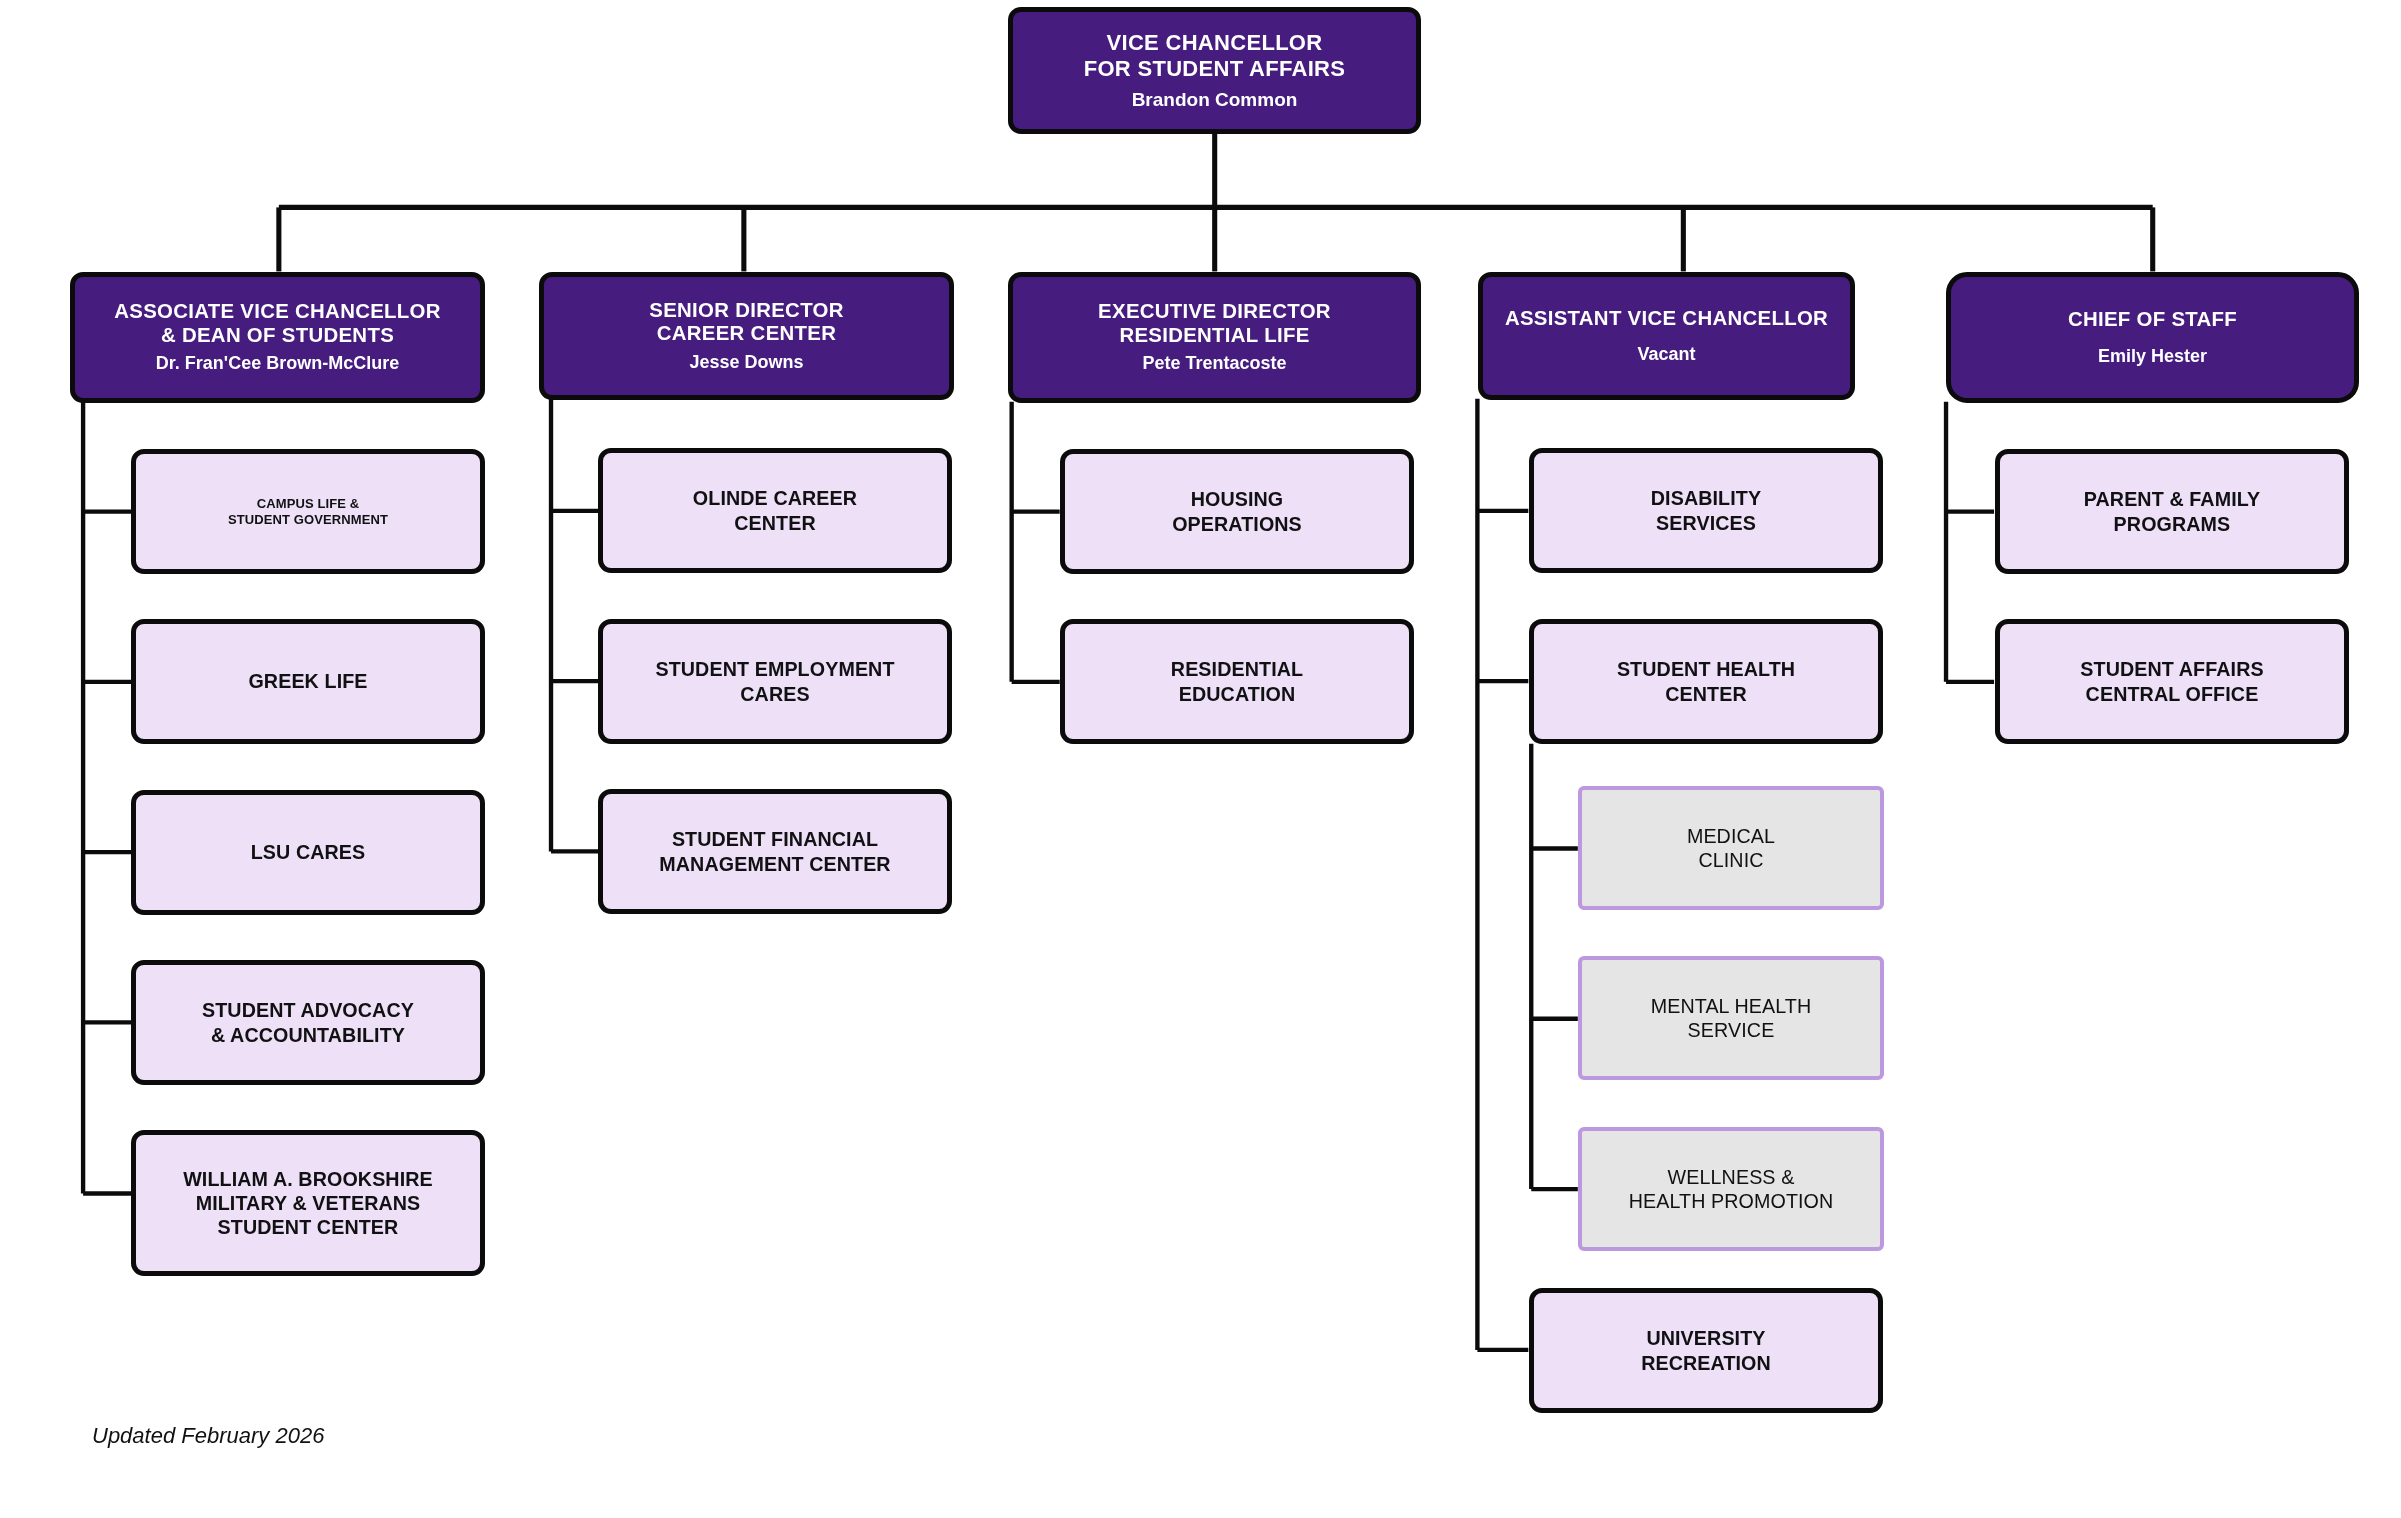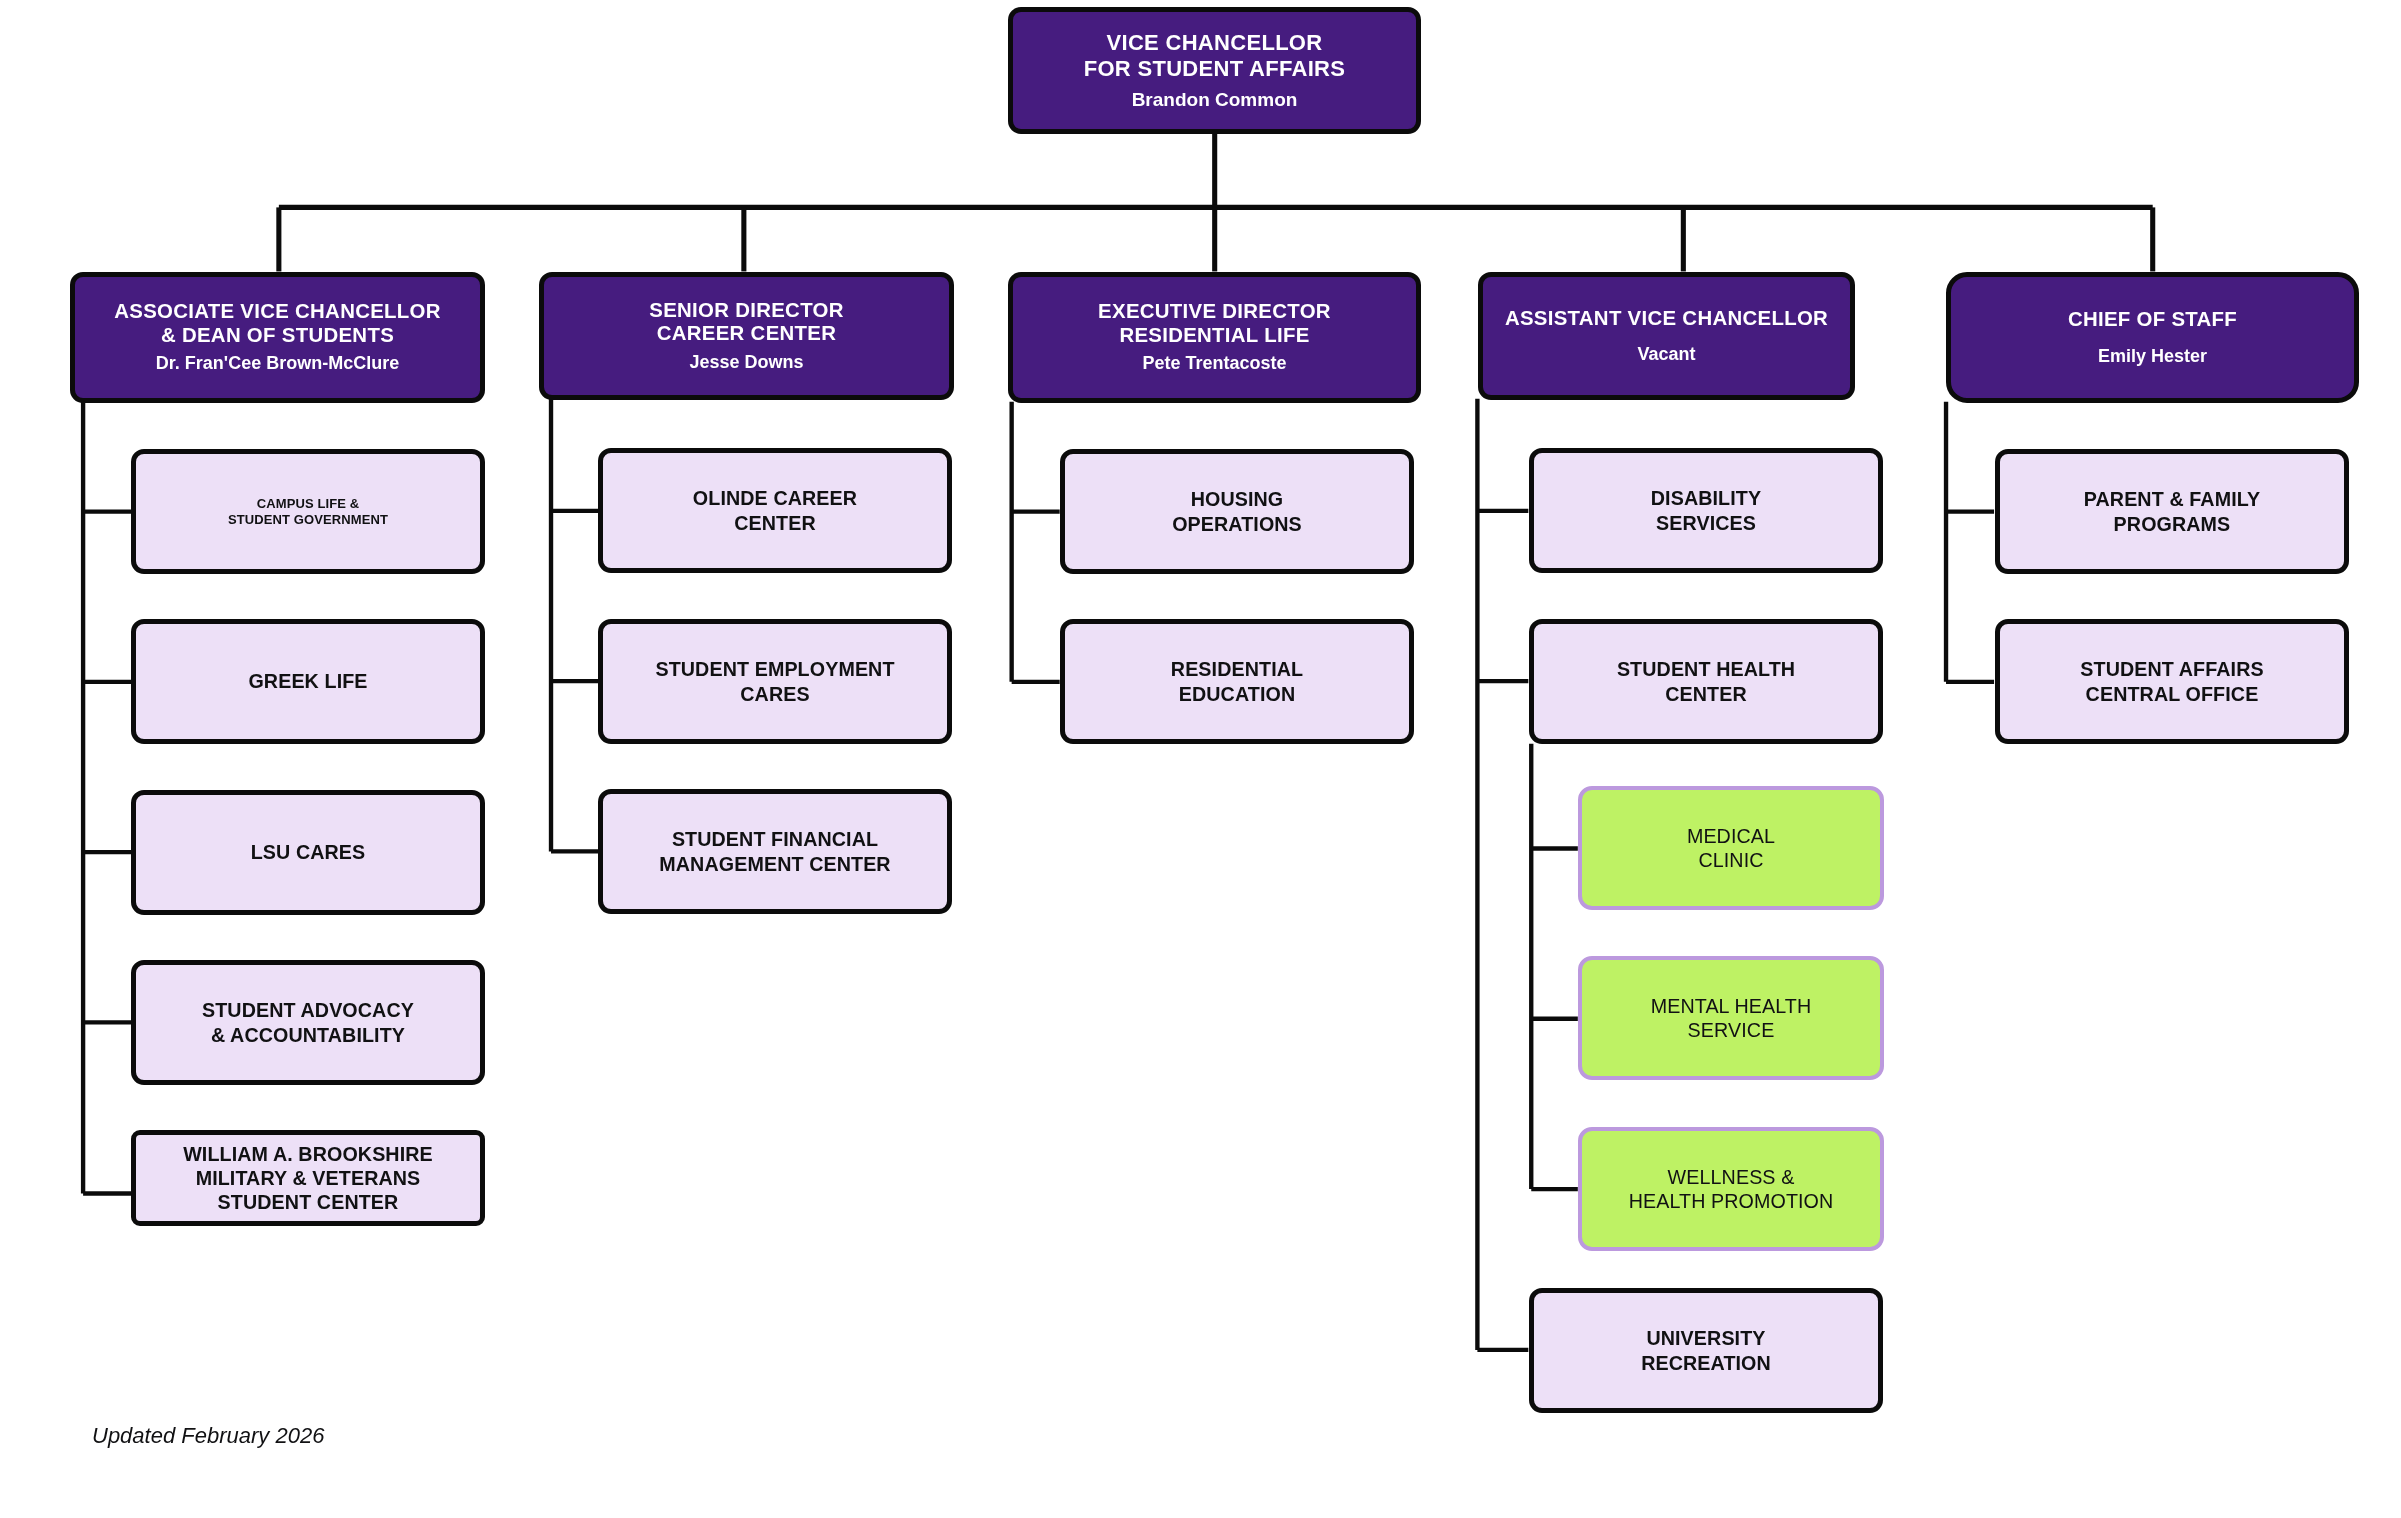--- a/index.html
+++ b/index.html
@@ -54,24 +54,24 @@
     color:#111113;
   }
   .node.unit .title{
     font-weight:bold;
     line-height:1.22;
     letter-spacing:0.1px;
   }
 
   
   .node.subunit{
-    background:#bef264;
+    background:#e5e5e5;
     border:4.4px solid #BC99DE;
     color:#111113;
-    border-radius:14px;
+    border-radius:6px;
   }
   .node.subunit .title{
     font-weight:normal;
     line-height:1.24;
     letter-spacing:0.1px;
   }
 
   .footnote{
     position:absolute;
     font-style:italic;
@@ -164,21 +164,21 @@
     <div class="title">LSU CARES</div>
   </div>
 
   <div class="node unit" style="left:131px;top:960px;width:354px;height:125px;font-size:19.7px;padding:4.4px 8.7px;">
     <div class="title">
       <span>STUDENT ADVOCACY</span><br>
       <span>&amp; ACCOUNTABILITY</span>
     </div>
   </div>
 
-  <div class="node unit" style="left:131px;top:1130px;width:354px;height:96px;font-size:19.7px;padding:4.4px 8.7px;border-radius:9px;">
+  <div class="node unit" style="left:131px;top:1130px;width:354px;height:146px;font-size:19.7px;padding:4.4px 8.7px;">
     <div class="title">
       <span>WILLIAM A. BROOKSHIRE</span><br>
       <span>MILITARY &amp; VETERANS</span><br>
       <span>STUDENT CENTER</span>
     </div>
   </div>
 
   <div class="node exec" style="left:539px;top:272px;width:415px;height:128px;font-size:20.4px;padding:5.8px 7.3px;">
     <div class="title">
       <span>SENIOR DIRECTOR</span><br>

